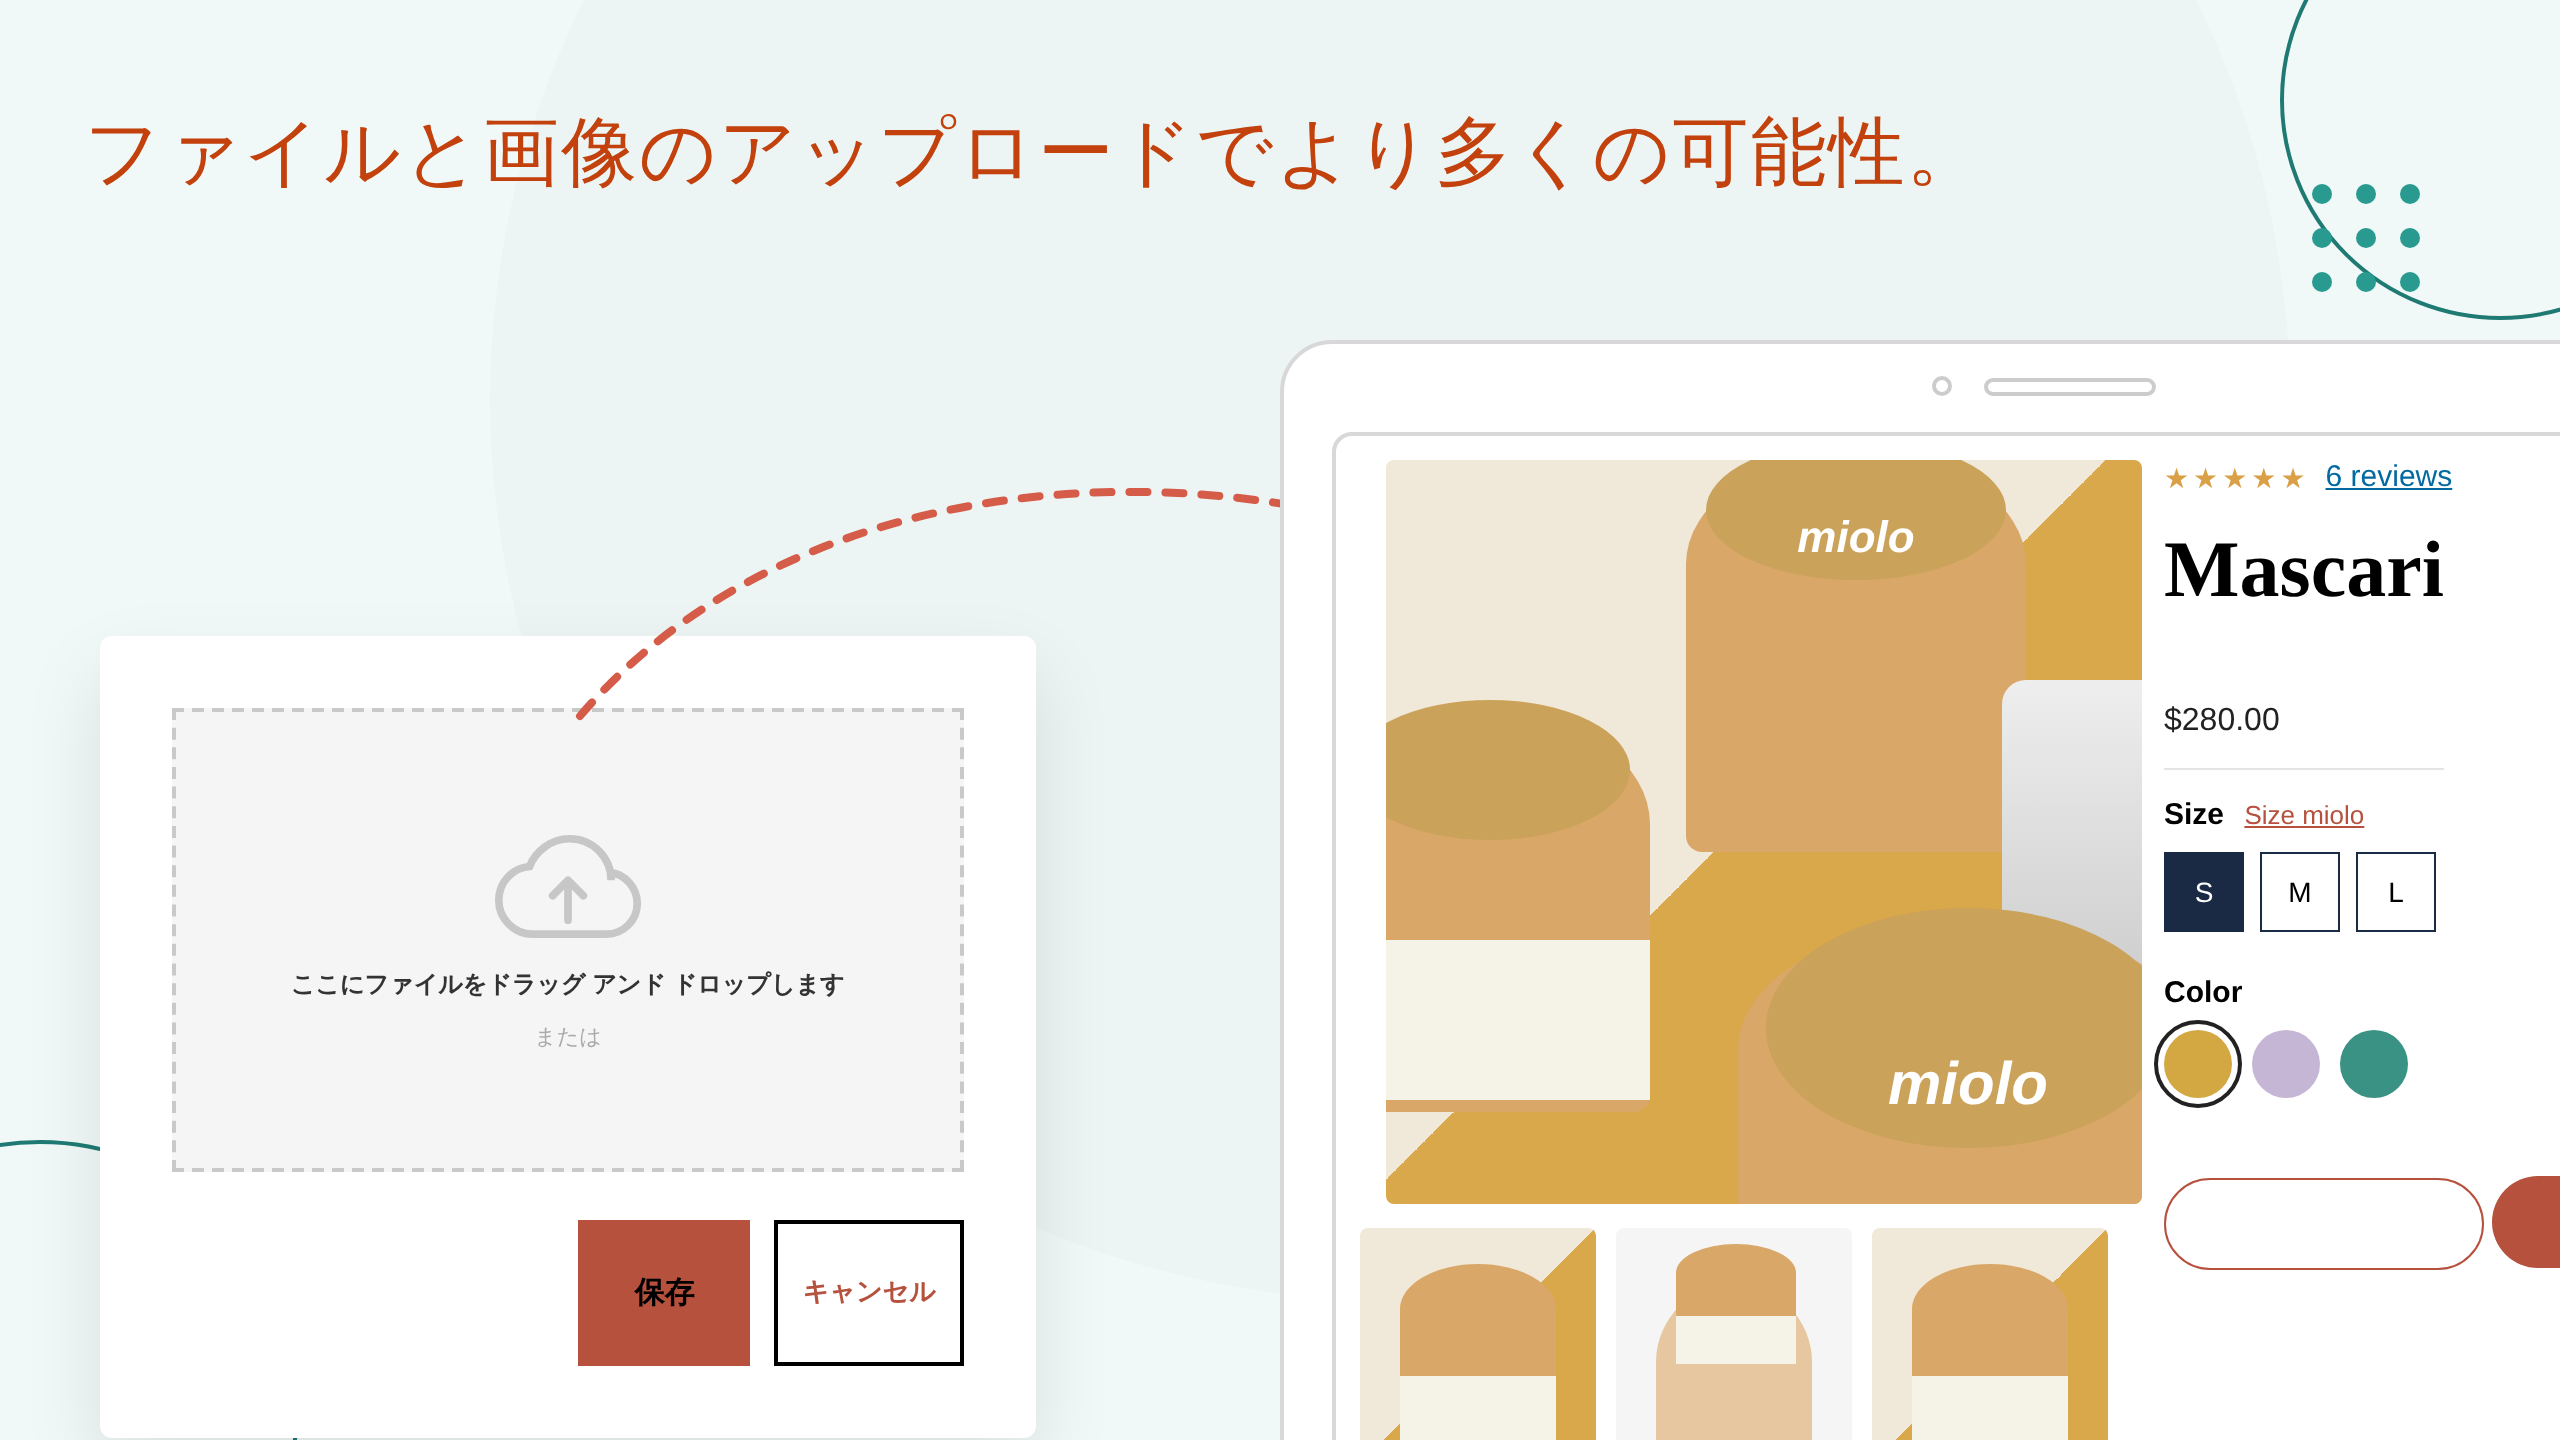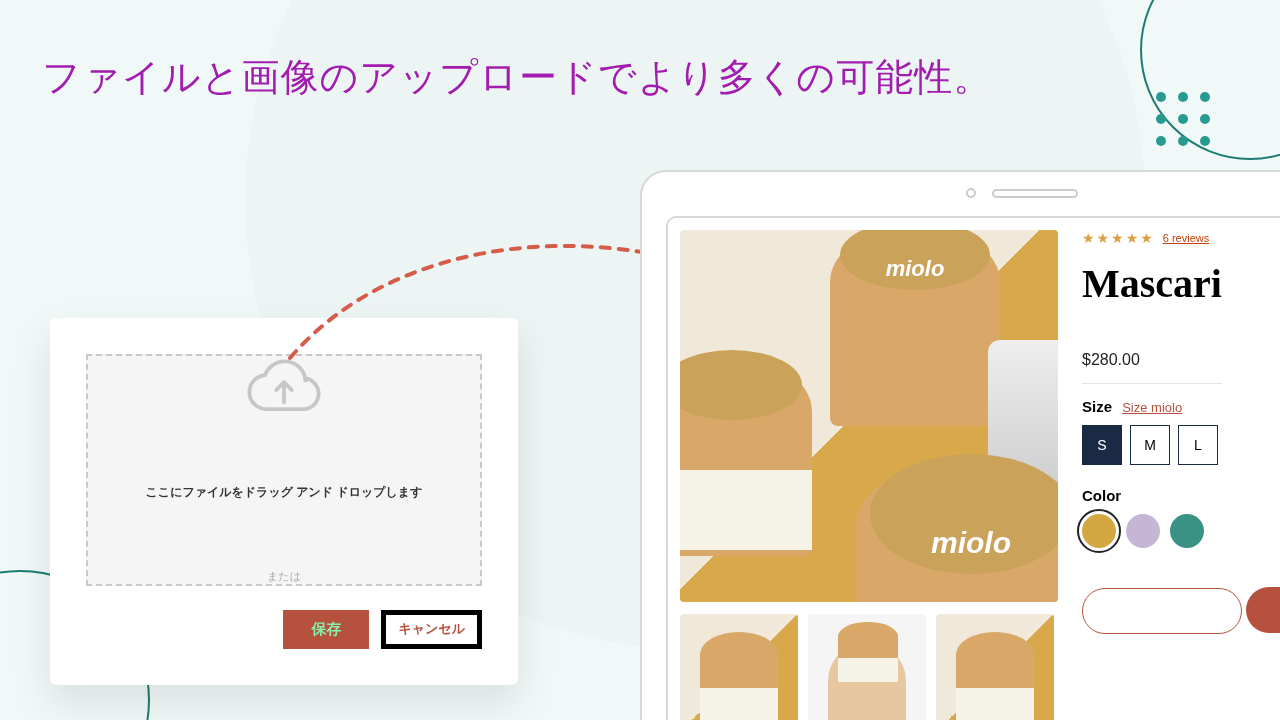--- a/index.html
+++ b/index.html
@@ -46,21 +46,21 @@
     width: 10px; height: 10px;
     border-radius: 50%;
     background: #289a90;
   }
 
   .headline {
     position: absolute;
     top: 50px; left: 42px;
     font-size: 38px;
     font-weight: 400;
-    color: #a21caf;
+    color: #c2410c;
     line-height: 1.45;
     letter-spacing: 1px;
   }
 
   
   .upload-card {
     position: absolute;
     top: 318px; left: 50px;
     width: 468px;
     background: #fff;
@@ -68,21 +68,21 @@
     box-shadow: 0 18px 40px rgba(0,0,0,0.10);
     padding: 36px;
   }
   .dropzone {
     border: 2px dashed #c9c9c9;
     background: #f5f5f5;
     height: 232px;
     display: flex;
     flex-direction: column;
     align-items: center;
-    justify-content: space-between;
+    justify-content: center;
     gap: 10px;
   }
   .cloud-icon { width: 78px; height: 60px; }
   .dz-text {
     font-size: 12px;
     font-weight: 600;
     color: #333;
   }
   .dz-or {
     font-size: 11px;
@@ -99,34 +99,34 @@
     cursor: pointer;
   }
   .card-actions {
     display: flex;
     gap: 12px;
     justify-content: flex-end;
     margin-top: 24px;
   }
   .save-btn {
     background: #b6513d;
-    color: #86efac;
+    color: #000000;
     font-size: 15px;
     font-weight: 600;
-    padding: 10px 28px;
+    padding: 27px 28px;
     border: none;
     cursor: pointer;
   }
   .cancel-btn {
     background: #fff;
     color: #b6513d;
     font-size: 13px;
     font-weight: 700;
     padding: 6px 12px;
-    border: 5px solid #000000;
+    border: 2px solid #000000;
     cursor: pointer;
     line-height: 1.1;
     text-align: center;
     display:flex; flex-direction:column; justify-content:center;
   }
 
   
   .arrow-svg {
     position: absolute;
     top: 210px; left: 280px;
@@ -177,20 +177,21 @@
     display: flex;
     flex-direction: column;
     gap: 12px;
   }
   .main-img {
     width: 378px; height: 372px;
     background: linear-gradient(135deg, #f0e8d8 0%, #f0e8d8 48%, #d9a84a 48%, #d9a84a 100%);
     border-radius: 4px;
     position: relative;
     overflow: hidden;
+    margin-left: 13px;
   }
   .jar {
     position: absolute;
     background: #d9a768;
     border-radius: 50% 50% 8px 8px / 28% 28% 8px 8px;
   }
   .jar .lid {
     position: absolute;
     top: -6px; left: 6%; width: 88%; height: 70px;
     background: #cba25a;
@@ -242,21 +243,21 @@
   .thumb2 .tj { top:8px; left:30px; width:60px; height:60px; }
 
   .details {
     flex: 1; padding-top: 0px;
   }
   .rating {
     display: flex; align-items: center; gap: 8px;
     color: #d9a048; font-size: 13px;
   }
   .stars { letter-spacing: 2px; font-size: 14px; }
-  .rev-link { color:#c2410c; font-size:11px; text-decoration: underline; }
+  .rev-link { color:#0369a1; font-size:15px; text-decoration: underline; }
   .ptitle {
     font-family: Georgia, serif;
     font-weight: 800;
     font-size: 40px;
     margin-top: 14px;
   }
   .price {
     margin-top: 44px; font-size: 16px; color:#222;
   }
   .divider {

